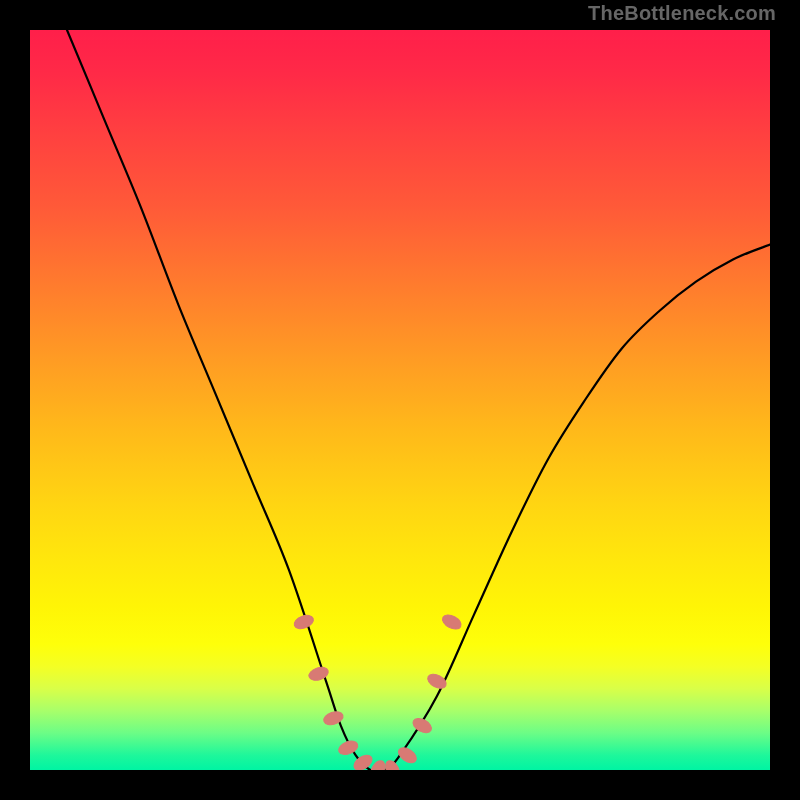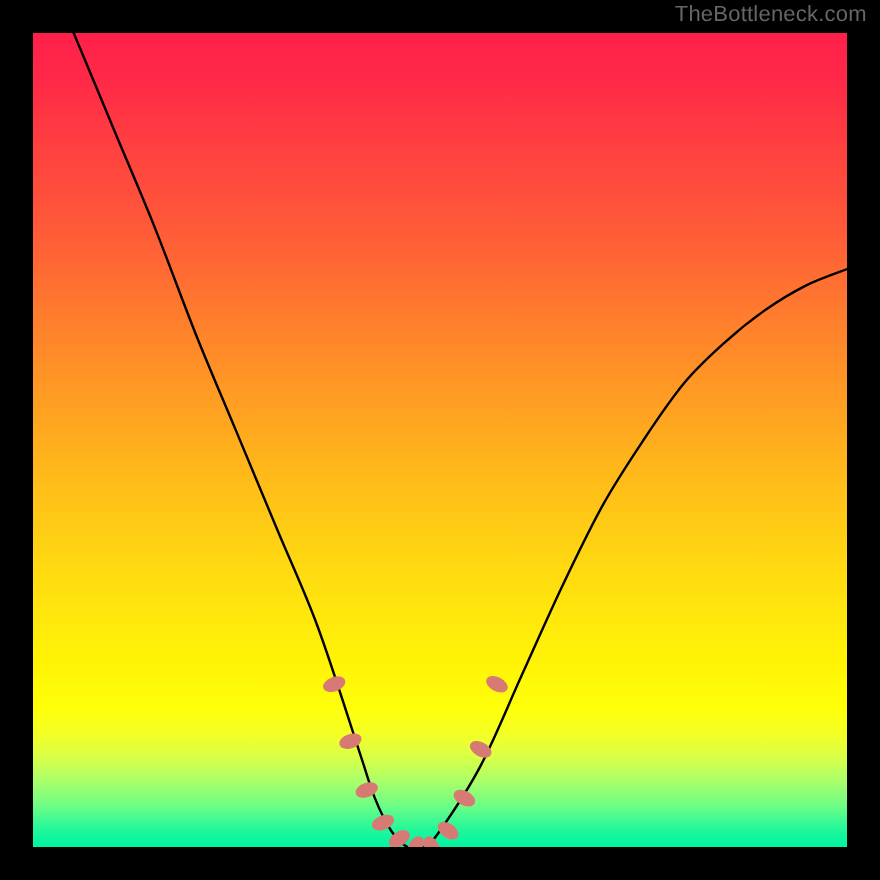--- a/index.html
+++ b/index.html
@@ -13,24 +13,24 @@
   }
   .frame {
     position: relative;
     width: 800px;
     height: 800px;
     background: #000;
   }
   .watermark {
     position: absolute;
     top: 2px;
-    right: 12px;
+    right: 24px;
     color: #666;
     font-size: 20px;
-    font-weight: 400;
+    font-weight: 700;
     letter-spacing: 0.2px;
     z-index: 5;
   }
   .plot {
     position: absolute;
     left: 30px;
     top: 30px;
     width: 740px;
     height: 740px;
     overflow: hidden;

